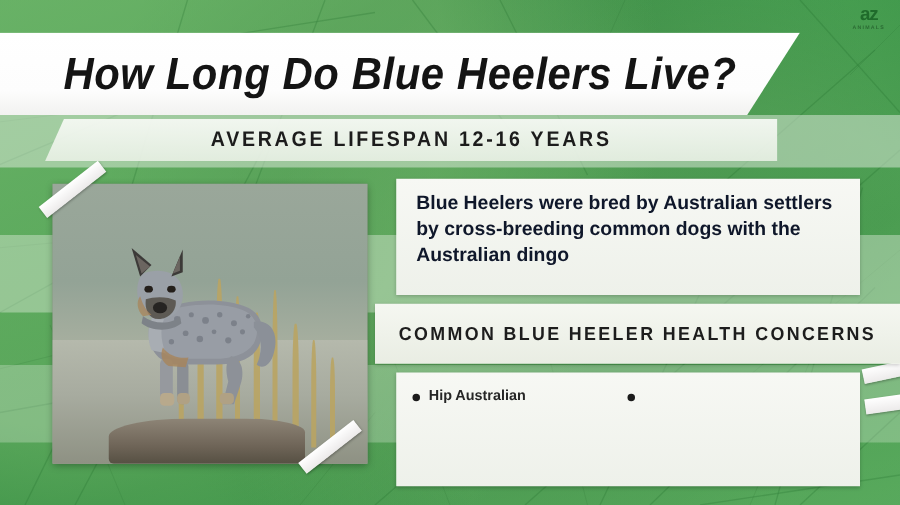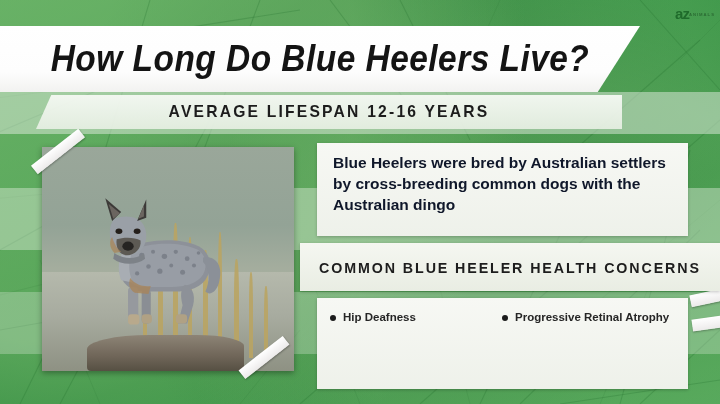--- a/index.html
+++ b/index.html
@@ -103,21 +103,21 @@
 
   .bullets{position:absolute;left:330px;top:305px;width:352px;height:80px;
     display:grid;grid-template-columns:172px 180px;grid-template-rows:36px 40px;}
   .bullet{display:flex;align-items:flex-start;gap:7px;
     font-size:11.5px;line-height:13.5px;color:#262626;font-weight:600;padding-top:6px;}
   .dot{width:6px;height:6px;border-radius:50%;background:#1b1b1b;
     flex:0 0 6px;margin-top:4px;}
 
   
   .logo{position:absolute;right:6px;top:3px;width:38px;height:22px;
-    display:flex;flex-direction:row;align-items:center;justify-content:center;}
+    display:flex;flex-direction:column;align-items:center;justify-content:center;}
   .logo-az{font-family:"Liberation Sans",sans-serif;font-weight:bold;
     font-size:15px;color:#1f6b2b;line-height:14px;letter-spacing:-1px;}
   .logo-sub{font-size:4.2px;letter-spacing:1px;color:#2b6b33;font-weight:bold;}
 </style>
 </head>
 <body>
 
 <div id="canvas">
 
   <div class="leaf-bg"></div>
@@ -253,21 +253,20 @@
   <div class="panel panel-intro"></div>
   <div class="intro-text">Blue Heelers were bred by Australian settlers by cross-breeding common dogs with the Australian dingo</div>
 
   <div class="panel panel-head"></div>
   <div class="head-text">COMMON BLUE HEELER HEALTH CONCERNS</div>
 
   <div class="panel panel-list"></div>
   <div class="bullets">
     <div class="bullet">
       <span class="dot"></span>
-      <span>Hip Deafness</span>
+      <span>Hip Australian</span>
     </div>
     <div class="bullet">
       <span class="dot"></span>
-      <span>Progressive Retinal Atrophy</span>
     </div>
   </div>
 
 </div>
 
 </body></html>

